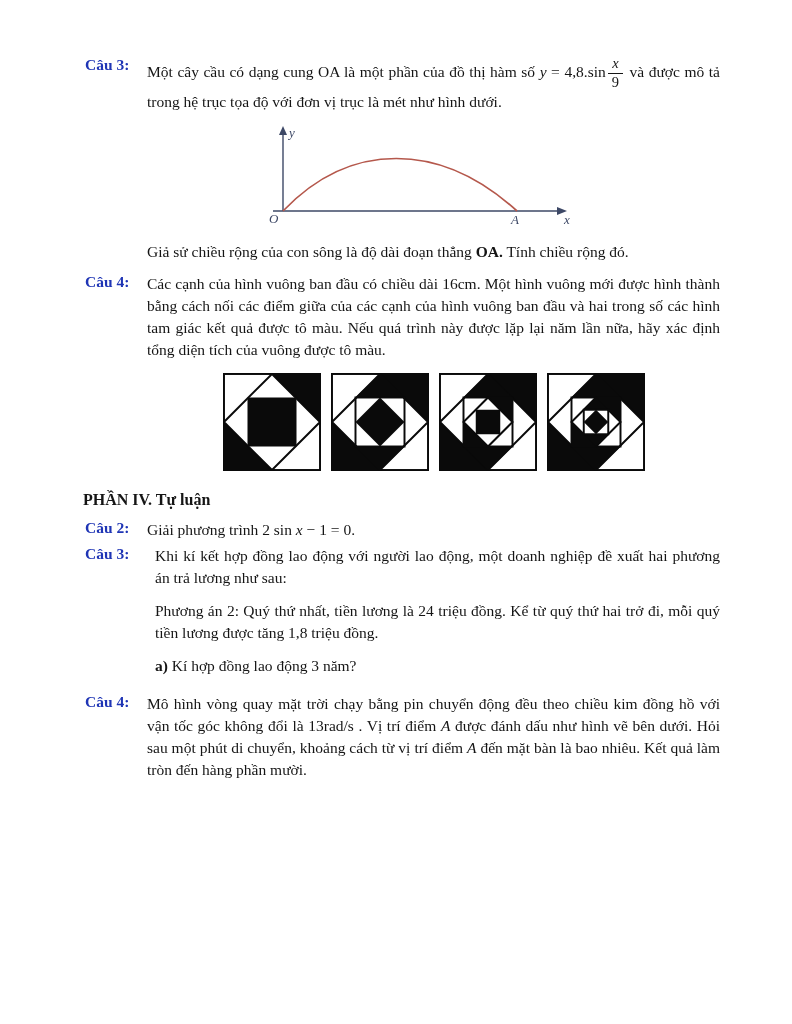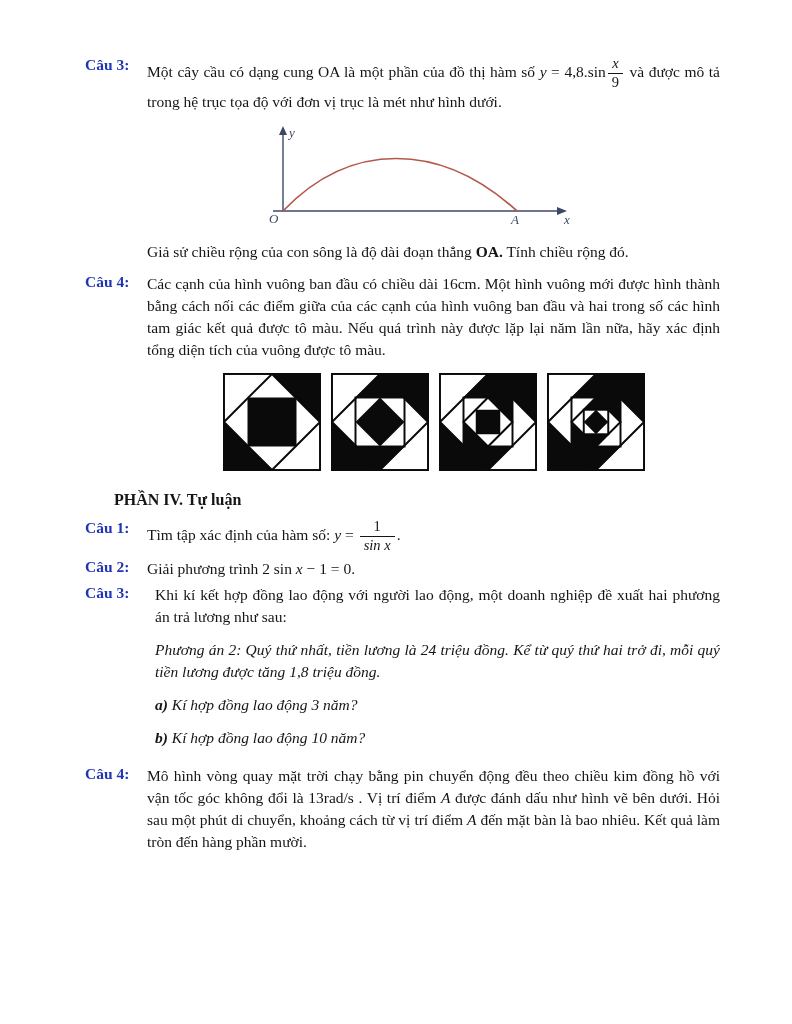--- a/index.html
+++ b/index.html
@@ -4,31 +4,31 @@
 <style>
   html,body { margin:0; padding:0; background:#e8e8e8; }
   .page {
     width:792px; height:1024px; background:#ffffff; margin:0 auto;
     font-family:"Liberation Serif", serif; font-size:15.5px; color:#151515;
     box-sizing:border-box; padding-top:56px; overflow:hidden;
   }
   .q { display:flex; padding-left:85px; padding-right:72px; margin-bottom:4px; }
   .q-label { flex:0 0 62px; font-weight:bold; color:#1F35B5; }
   .q-body { flex:1; text-align:justify; line-height:1.42; }
-  .heading { font-weight:bold; padding-left:114px; margin:14px 0 10px 0; font-size:16px; }
+  .heading { font-weight:bold; padding-left:83px; margin:14px 0 10px 0; font-size:16px; }
   .mi { font-style:italic; }
   .bold { font-weight:bold; }
   .frac { display:inline-block; vertical-align:middle; text-align:center; font-size:14.5px; line-height:1.1; margin:0 2px; }
   .frac .num { display:block; border-bottom:1px solid #151515; padding:0 4px 1px 4px; }
   .frac .den { display:block; padding:1px 4px 0 4px; }
   .graph-wrap { margin:10px 0 8px 118px; }
   .fig-row { display:flex; justify-content:center; gap:10px; margin:12px 0 6px 0; }
   .fig-row svg { display:block; }
   .para { margin:0 0 2px 8px; }
-  .gap { margin-top:11px;font-style:italic; }
+  .gap { margin-top:11px; }
   .footer-line { margin-top:10px; }
   svg text { font-family:"Liberation Serif", serif; }
 </style>
 </head>
 <body>
 
 <div class="page">
 
   <div class="q">
     <div class="q-label">Câu 3:</div>
@@ -113,41 +113,34 @@
           <polygon points="50,75 37.5,62.5 62.5,62.5" fill="#0a0a0a"></polygon>
           <rect x="37.5" y="37.5" width="25" height="25" fill="none" stroke="#0a0a0a" stroke-width="2"></rect>
           <polygon points="50,37.5 62.5,50 50,62.5 37.5,50" fill="#0a0a0a"></polygon>
         </svg>
       </div>
     </div>
   </div>
 
   <div class="heading">PHẦN IV. Tự luận</div>
 
-  <div class="q">
-    <div class="q-label">Câu 1:</div>
-    <div class="q-body">
-      <span>Tìm tập xác định của hàm số: </span><span class="mi">y</span><span> = </span><span class="frac"><span class="num">1</span><span class="den mi">sin x</span></span><span>.</span>
-    </div>
-  </div>
 
   <div class="q">
     <div class="q-label">Câu 2:</div>
     <div class="q-body">
       <span>Giải phương trình </span><span>2 sin </span><span class="mi">x</span><span> − 1 = 0</span><span>.</span>
     </div>
   </div>
 
   <div class="q">
     <div class="q-label">Câu 3:</div>
     <div class="q-body">
       <div class="para">Khi kí kết hợp đồng lao động với người lao động, một doanh nghiệp đề xuất hai phương án trả lương như sau:</div>
       <div class="para gap">Phương án 2: Quý thứ nhất, tiền lương là 24 triệu đồng. Kể từ quý thứ hai trở đi, mỗi quý tiền lương được tăng 1,8 triệu đồng.</div>
       <div class="para gap"><span class="bold">a)</span><span> Kí hợp đồng lao động 3 năm?</span></div>
-      <div class="para gap"><span class="bold">b)</span><span> Kí hợp đồng lao động 10 năm?</span></div>
     </div>
   </div>
 
   <div class="q" style="margin-top:14px;">
     <div class="q-label">Câu 4:</div>
     <div class="q-body">
       <span>Mô hình vòng quay mặt trời chạy bằng pin chuyển động đều theo chiều kim đồng hồ với vận tốc góc không đổi là 13rad/s . Vị trí điểm </span><span class="mi">A</span><span> được đánh dấu như hình vẽ bên dưới. Hỏi sau một phút di chuyển, khoảng cách từ vị trí điểm </span><span class="mi">A</span><span> đến mặt bàn là bao nhiêu. Kết quả làm tròn đến hàng phần mười.</span>
     </div>
   </div>
 

